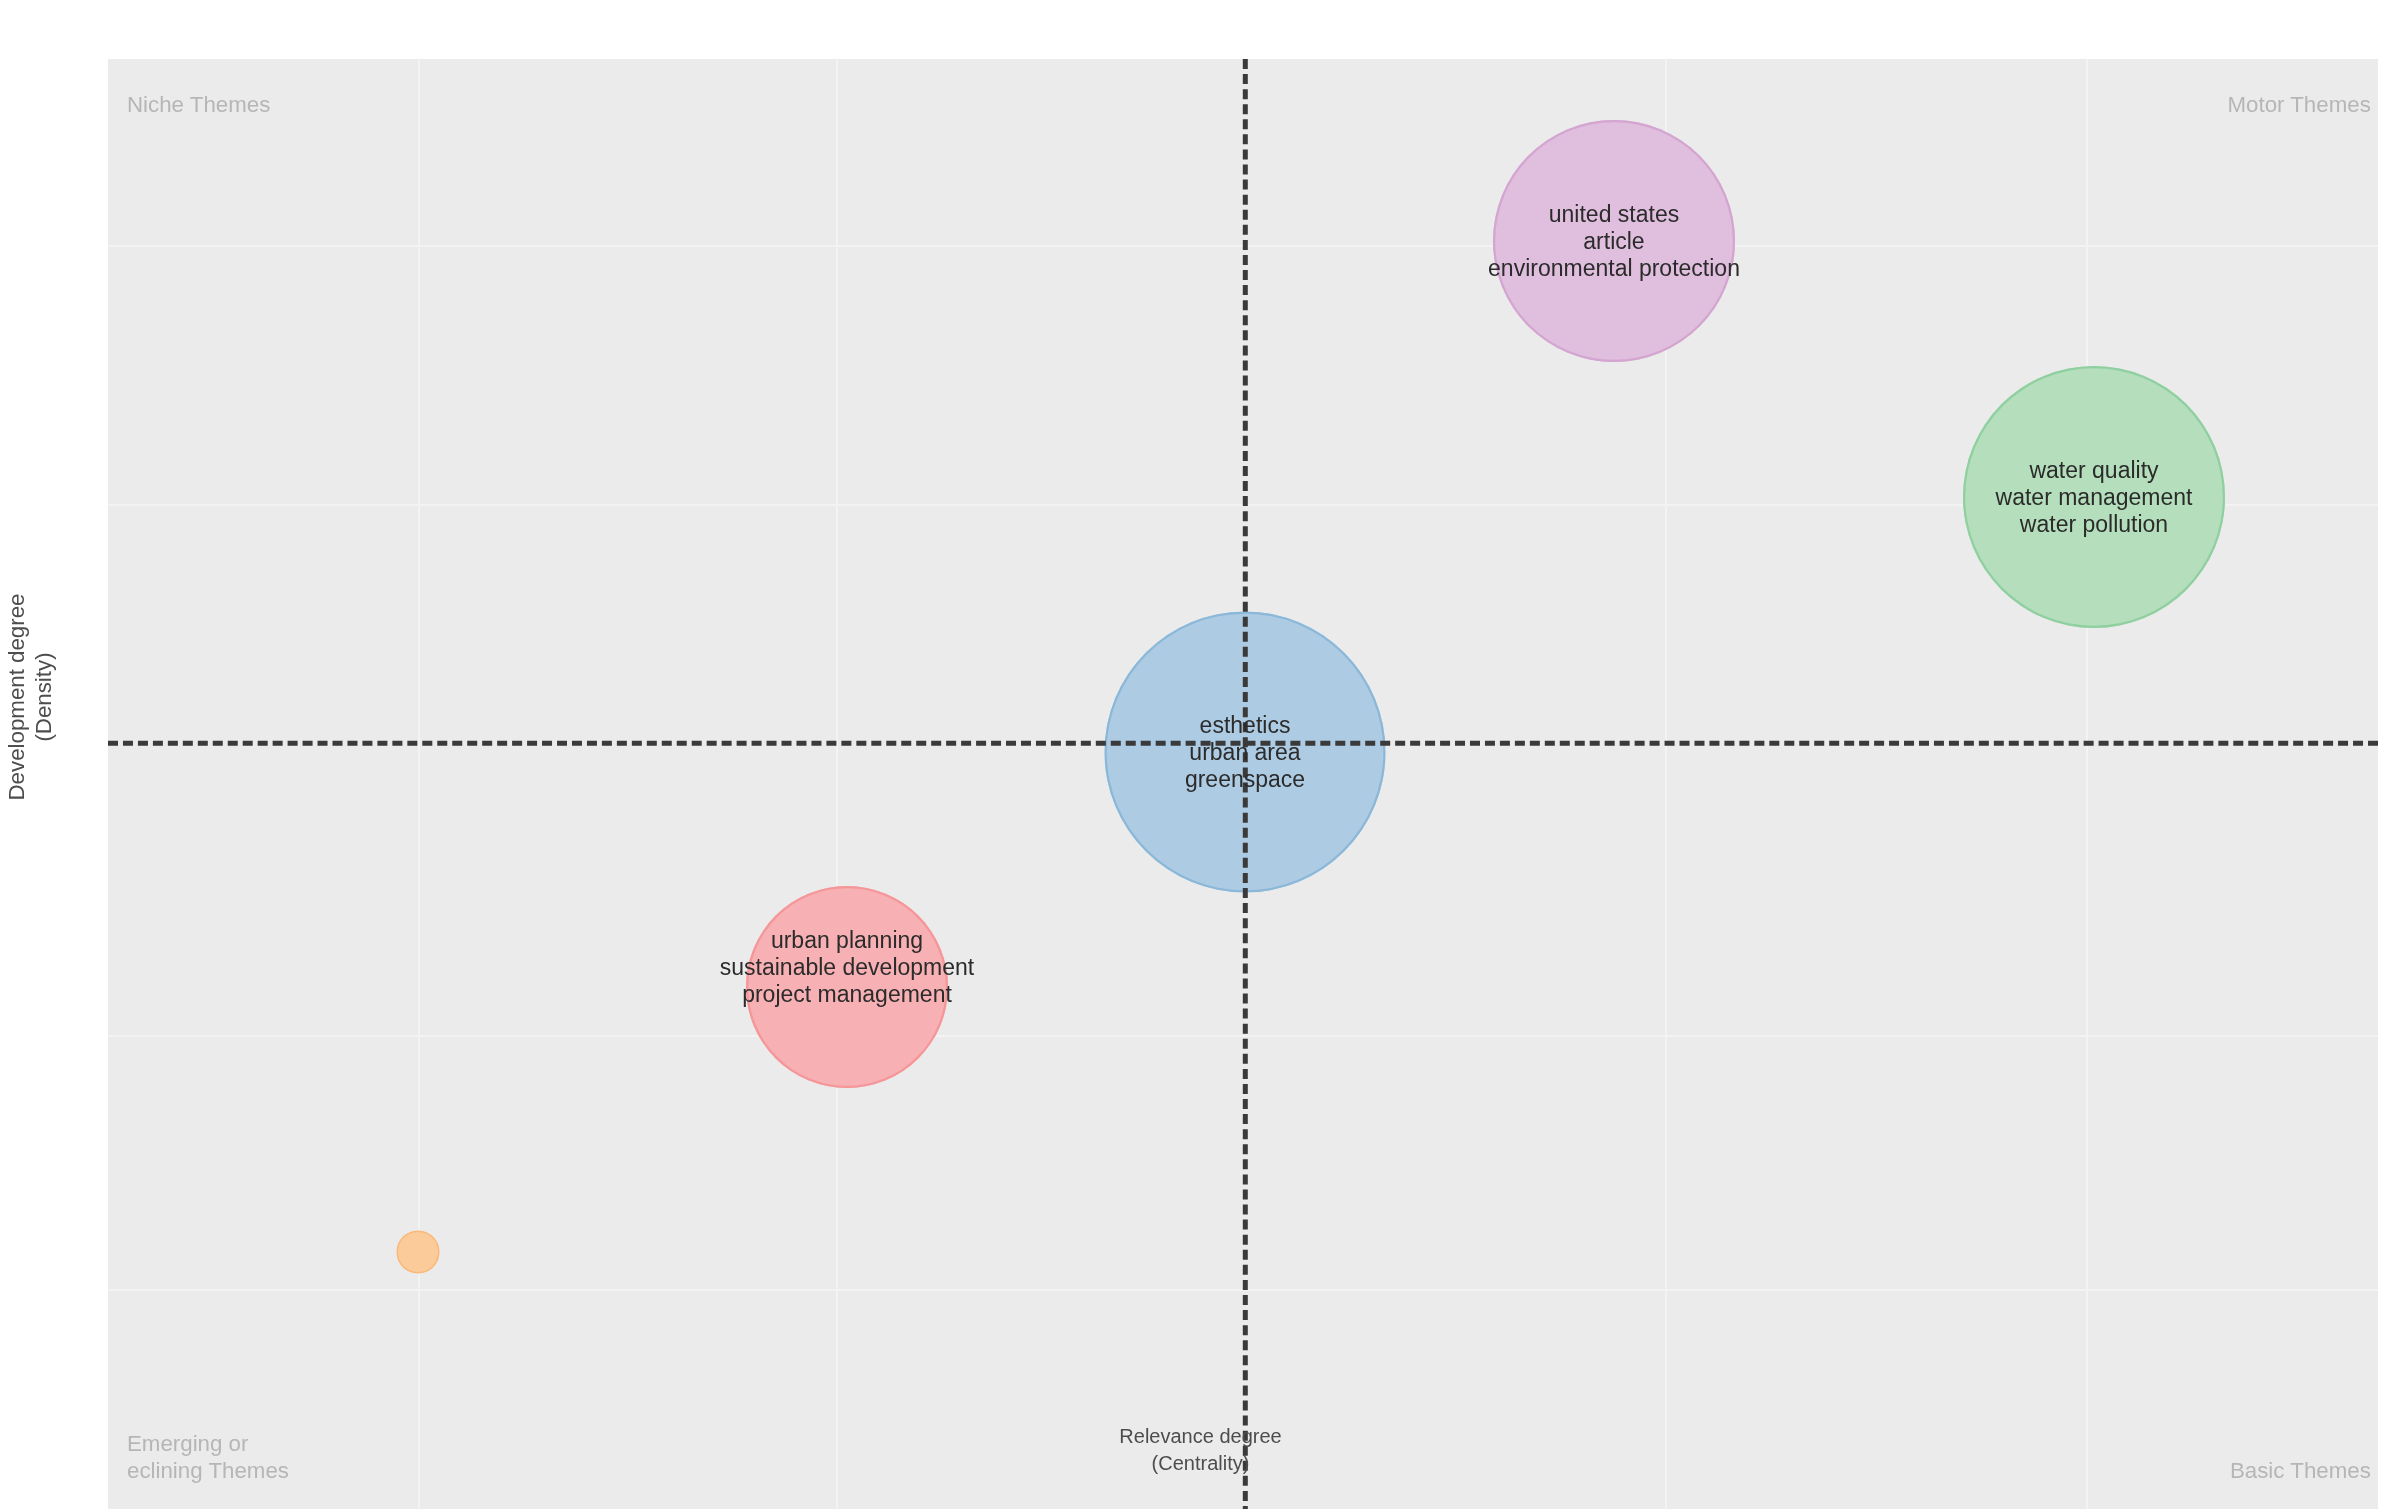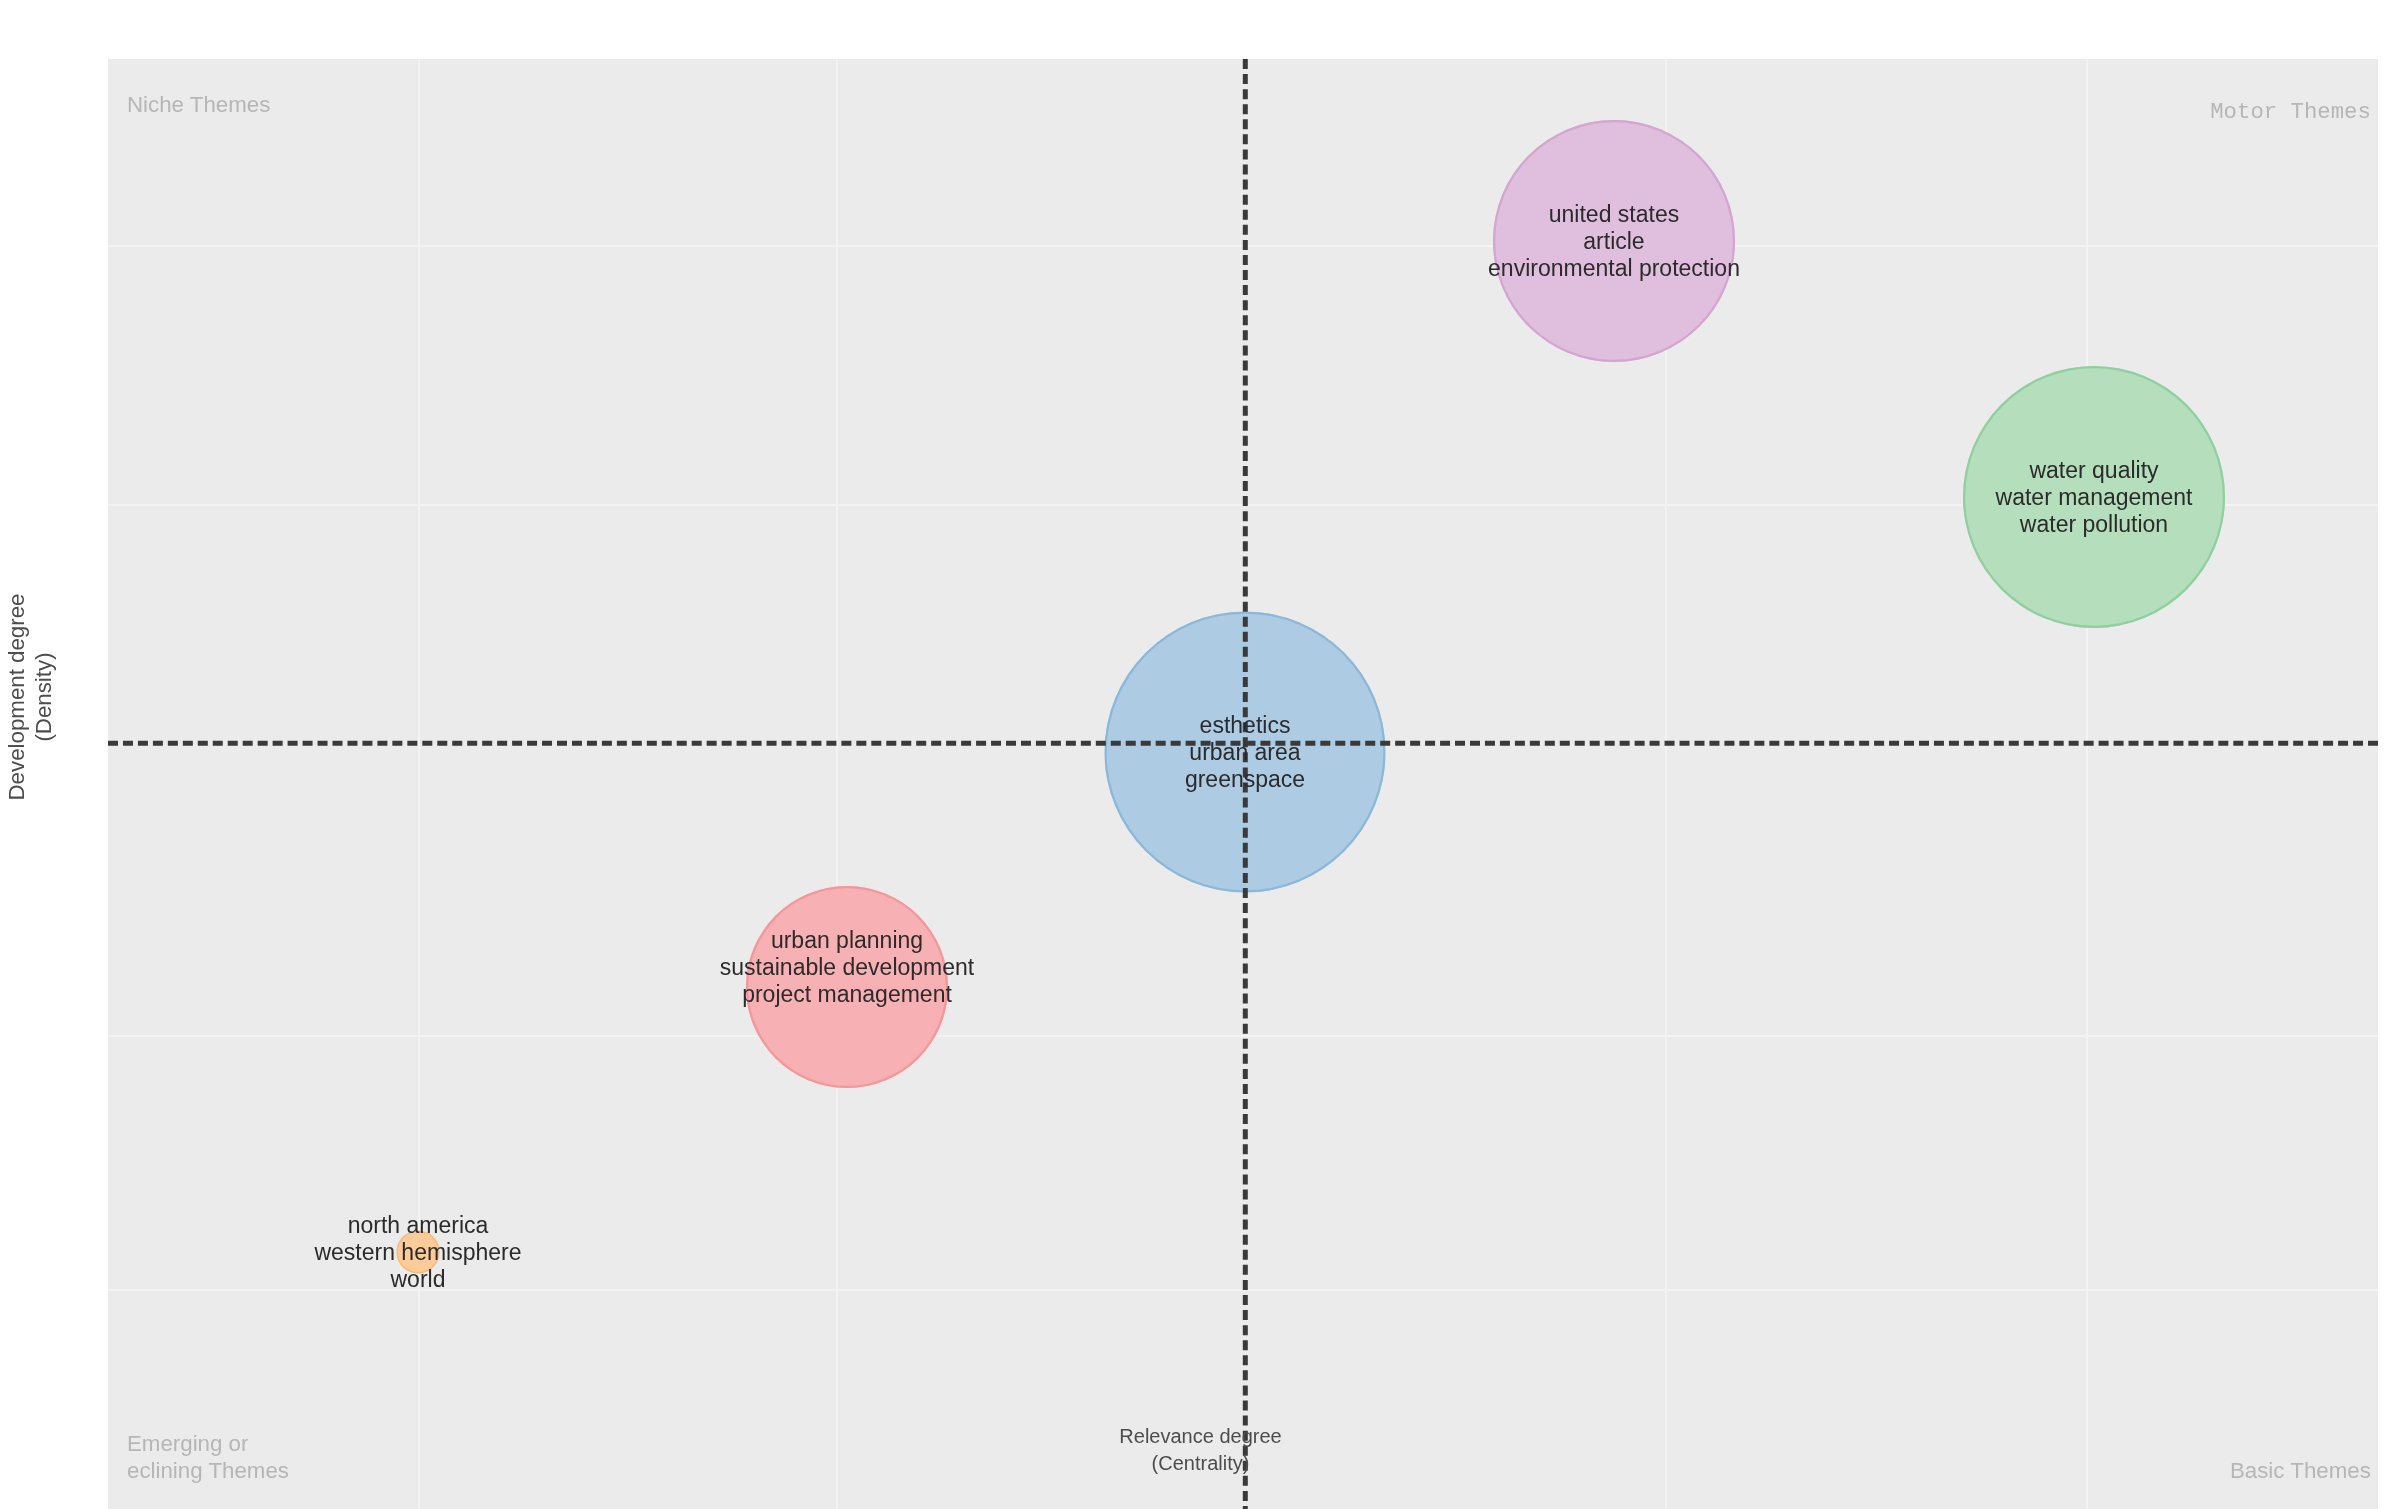--- a/index.html
+++ b/index.html
@@ -38,21 +38,21 @@
 
   
   .quad{
     position:absolute;
     color:#b6b6b6;
     font-size:22.3px;
     line-height:27px;
     white-space:pre-line;
   }
   .quad.tl{left:19px;top:32px;}
-  .quad.tr{right:7.2px;top:40px;text-align:right;font-family:Liberation Mono, monospace;}
+  .quad.tr{right:7.2px;top:32px;text-align:right;}
   .quad.bl{left:19px;bottom:32px;}
   .quad.br{right:7.2px;bottom:32px;}
 
   
   .bubble{
     position:absolute;
     border-radius:50%;
     transform:translate(-50%,-50%);
   }
   .bubble-label{
@@ -134,23 +134,20 @@
 environmental protection</div>
     <div class="bubble-label" style="left:1986px;top:438px;">water quality
 water management
 water pollution</div>
     <div class="bubble-label" style="left:1137px;top:693px;">esthetics
 urban area
 greenspace</div>
     <div class="bubble-label" style="left:739px;top:908px;">urban planning
 sustainable development
 project management</div>
-    <div class="bubble-label" style="left:310px;top:1193px;">north america
-western hemisphere
-world</div>
 
 
   </div>
 
   <div class="axis-x">Relevance degree
 (Centrality)</div>
   <div class="axis-y">Development degree
 (Density)</div>
 
 </div>

